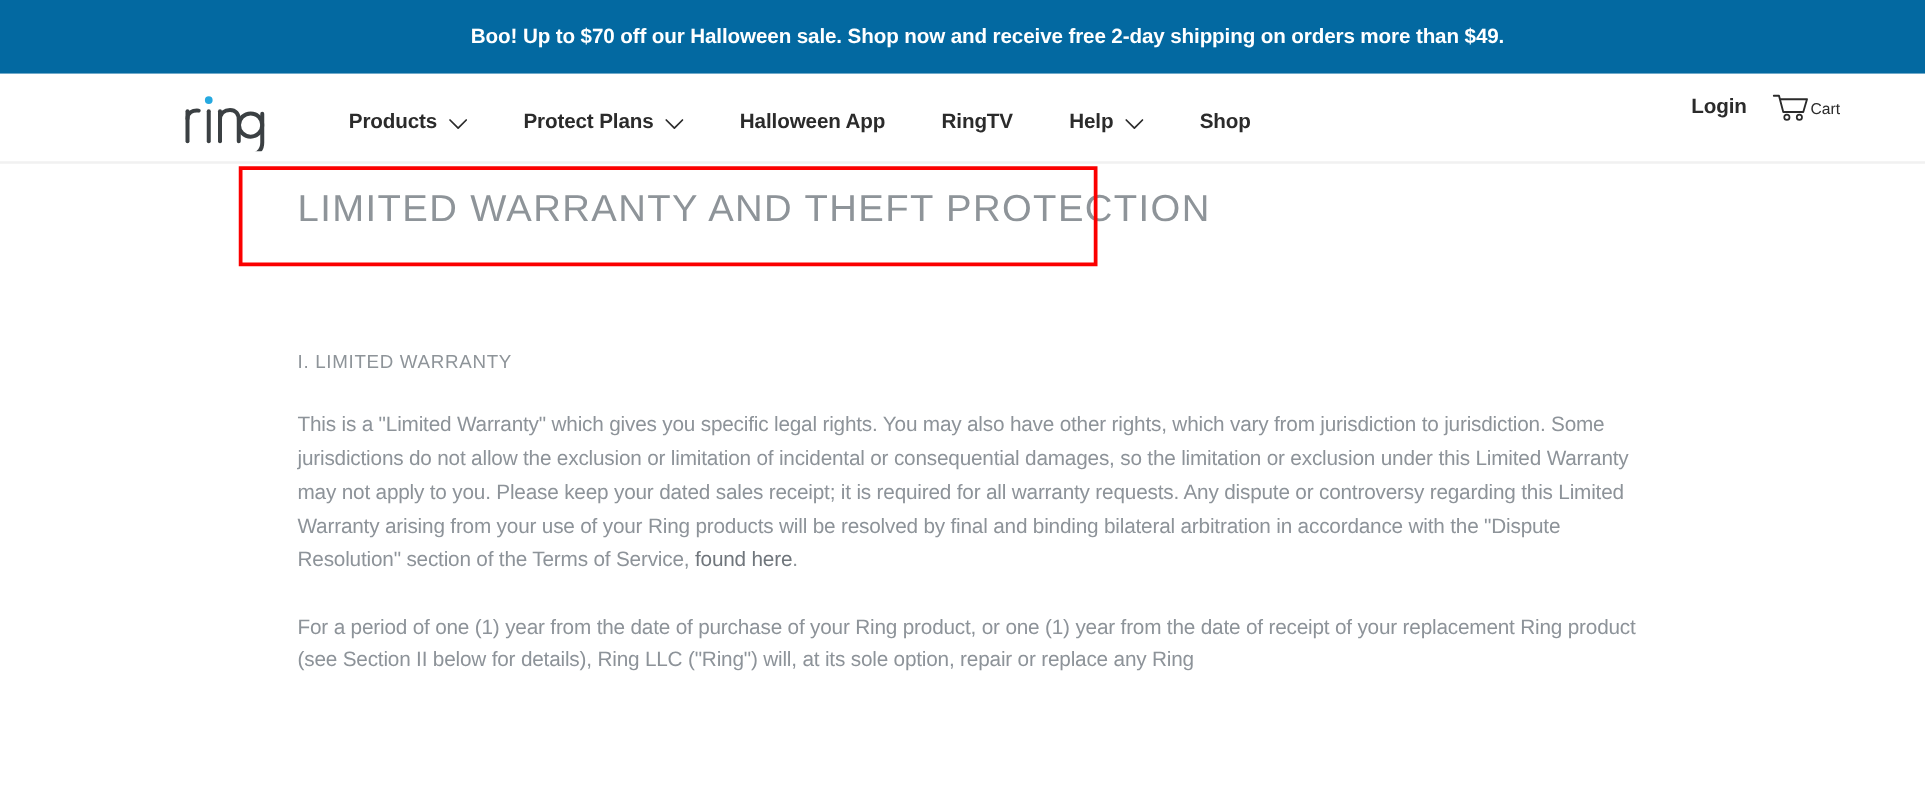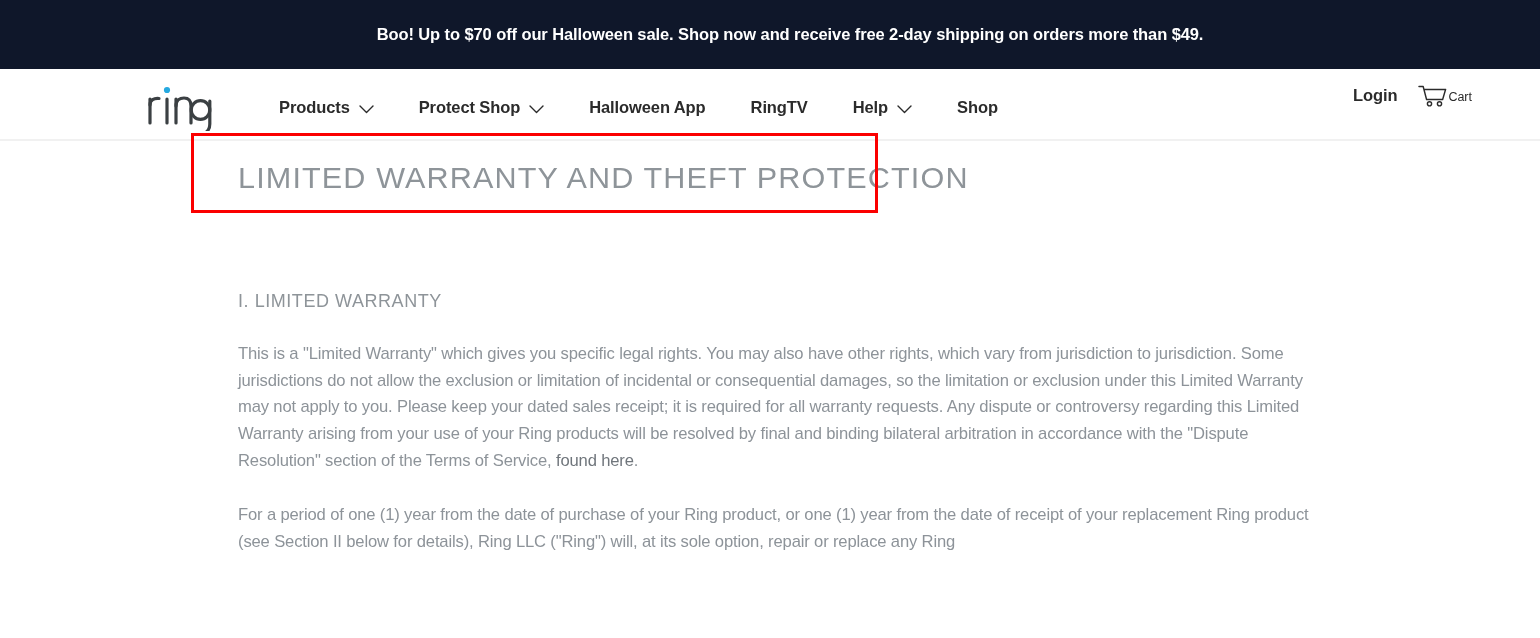--- a/index.html
+++ b/index.html
@@ -12,22 +12,22 @@
     width: 1540px;
     height: 638px;
     overflow: hidden;
     background: #ffffff;
     font-family: "Liberation Sans", sans-serif;
     -webkit-font-smoothing: antialiased;
   }
 
   
   .promo-banner {
-    height: 69px;
-    background: #0f172a;
+    height: 59px;
+    background: #0369a1;
     display: flex;
     align-items: center;
     justify-content: center;
     width: 100%;
     padding-left: 40px;
   }
   .promo-banner-text {
     color: #ffffff;
     font-size: 16.5px;
     font-weight: bold;
@@ -147,21 +147,21 @@
     letter-spacing: 1.1px;
     line-height: 1.1;
     text-transform: uppercase;
     transform: scaleX(1.02);
     transform-origin: left center;
   }
 
   .section-heading {
     margin: 0;
     font-family: "Liberation Sans", sans-serif;
-    font-size: 18px;
+    font-size: 15px;
     font-weight: 300;
     color: #8e9499;
     letter-spacing: 0.55px;
     text-transform: uppercase;
     line-height: 1.2;
   }
   .heading-1 { padding-top: 97px; }
   .heading-2 { padding-top: 86px; }
 
   .body-text {
@@ -229,21 +229,21 @@
     <div class="nav-item">
       <span class="nav-label">Products</span>
       <span class="chevron">
         <svg width="15" height="9" viewBox="0 0 15 9" xmlns="http://www.w3.org/2000/svg">
           <path d="M1 1 L7.5 7.5 L14 1" stroke="#2b2b2b" stroke-width="1.4" fill="none" stroke-linecap="round" stroke-linejoin="round"></path>
         </svg>
       </span>
     </div>
 
     <div class="nav-item">
-      <span class="nav-label">Protect Shop</span>
+      <span class="nav-label">Protect Plans</span>
       <span class="chevron">
         <svg width="15" height="9" viewBox="0 0 15 9" xmlns="http://www.w3.org/2000/svg">
           <path d="M1 1 L7.5 7.5 L14 1" stroke="#2b2b2b" stroke-width="1.4" fill="none" stroke-linecap="round" stroke-linejoin="round"></path>
         </svg>
       </span>
     </div>
 
     <div class="nav-item">
       <span class="nav-label">Halloween App</span>
     </div>

